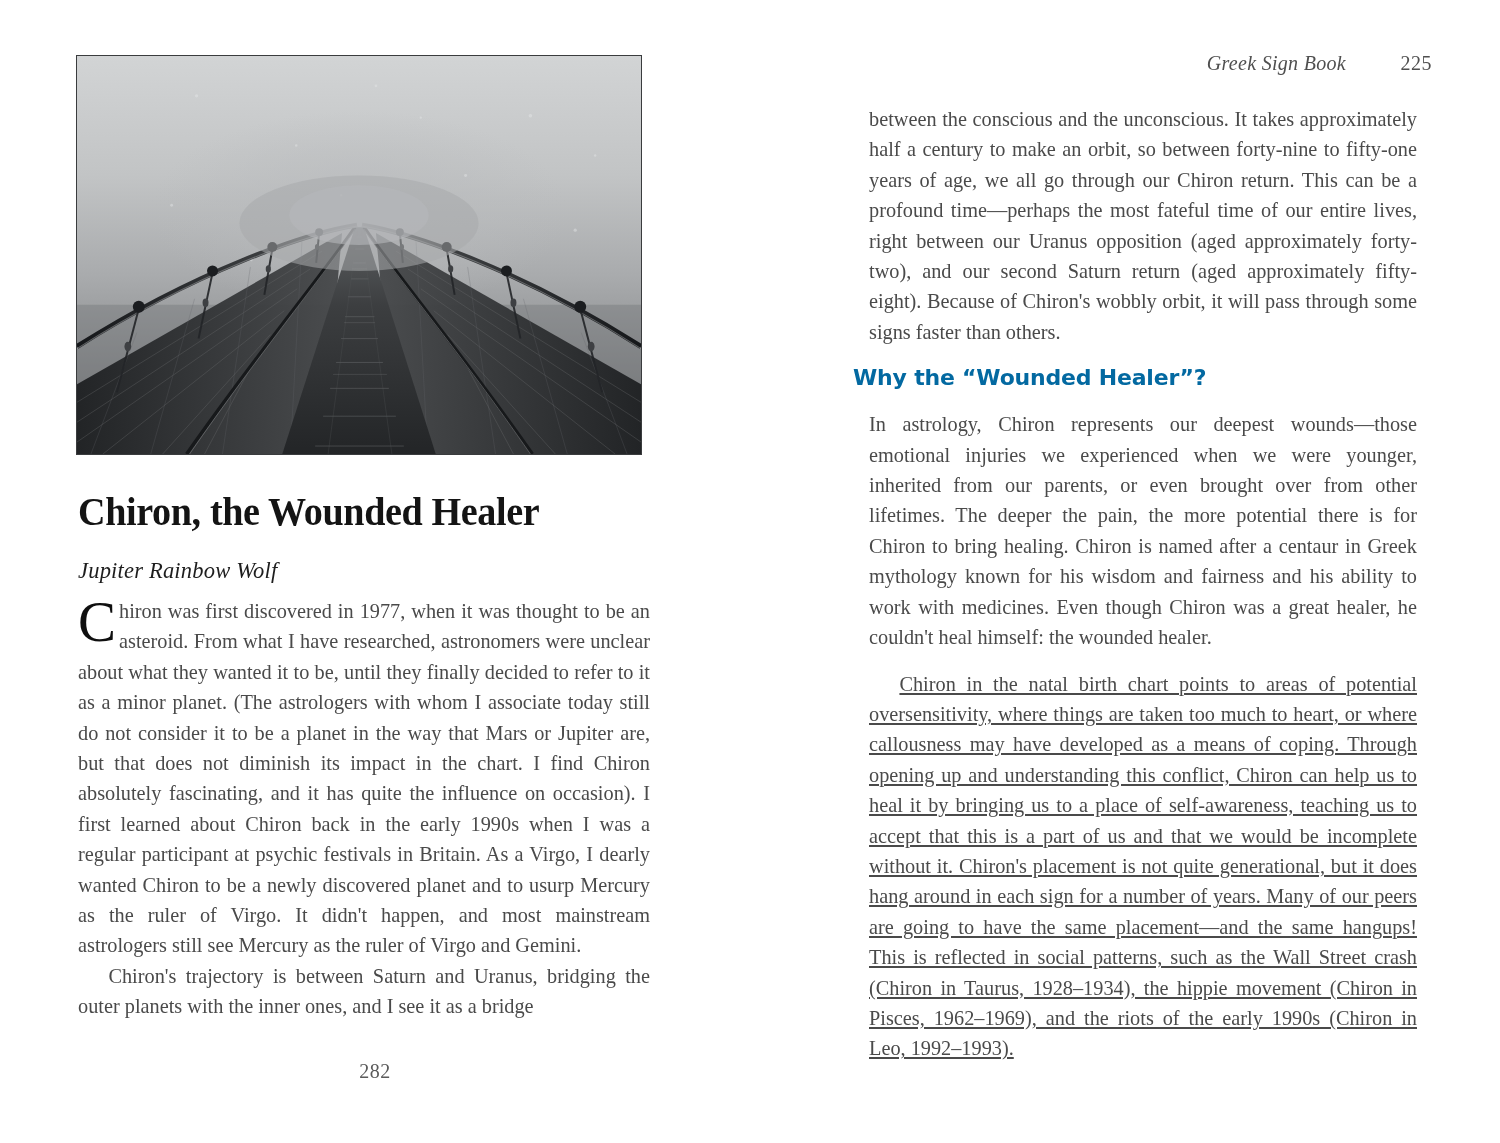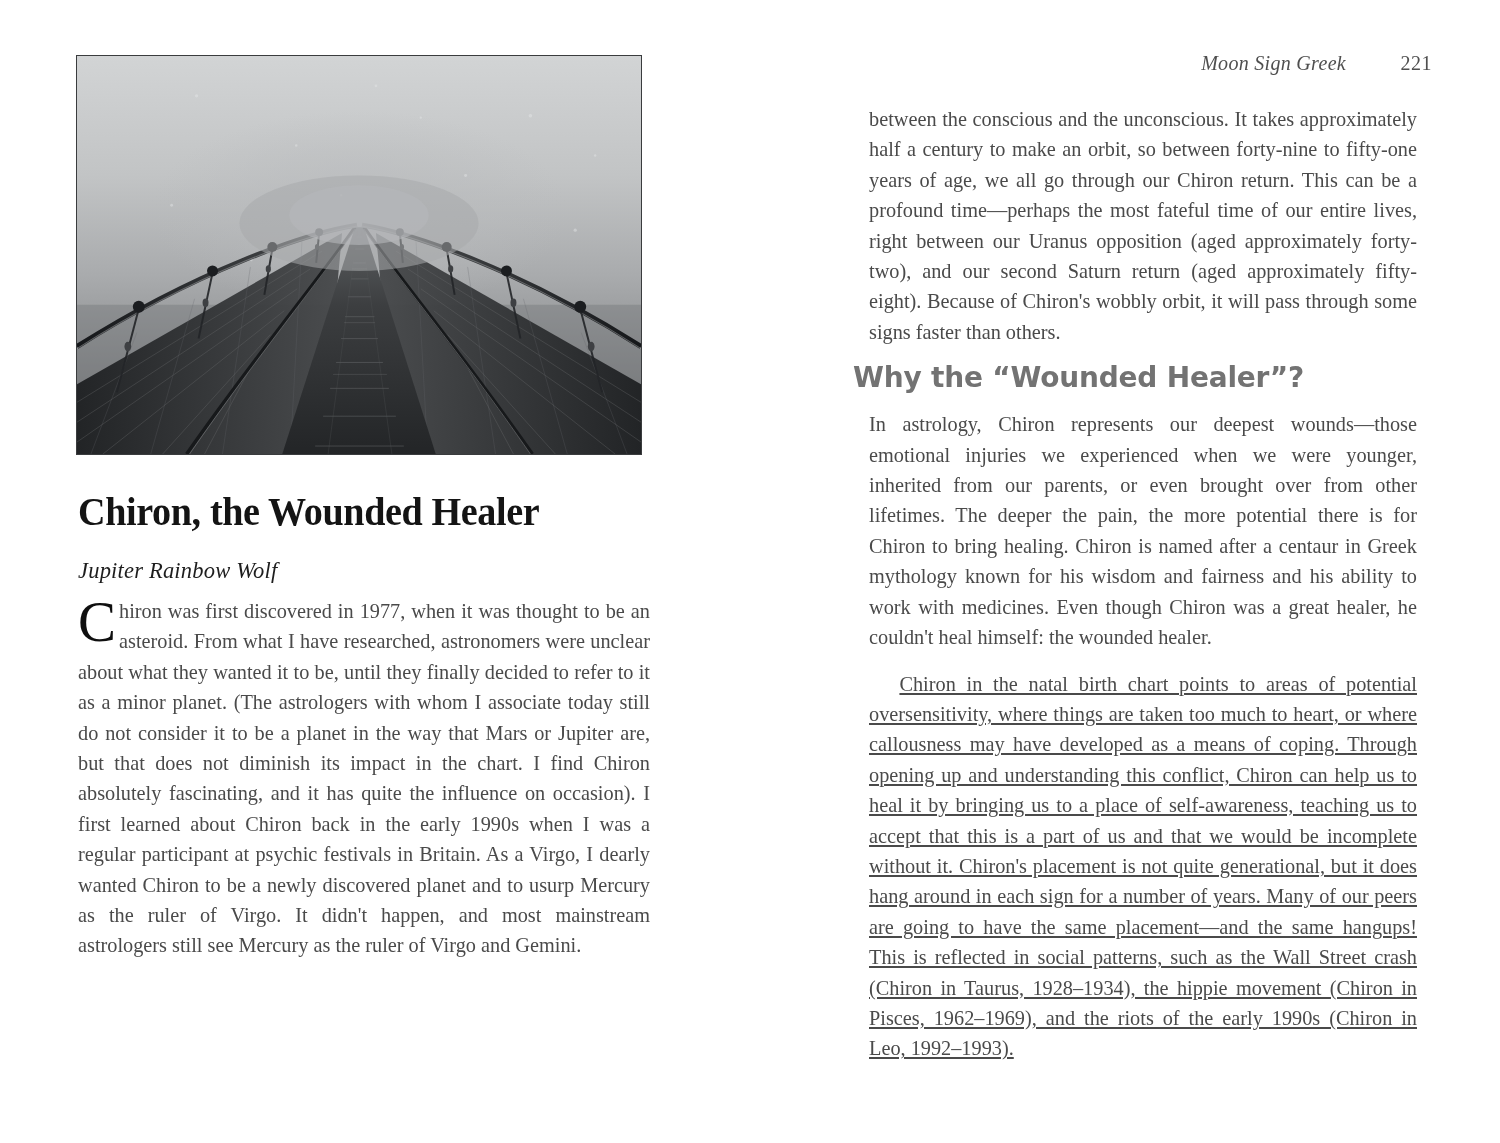--- a/index.html
+++ b/index.html
@@ -154,23 +154,23 @@
     text-justify: inter-word;
   }
 
   .col-right p { margin: 16px; }
   .col-right p.indent { text-indent: 1.5em; text-decoration: underline; }
 
   .subhead {
     margin: 16px 0 2px 0 !important;
     font-family: "DejaVu Sans", "Liberation Sans", sans-serif;
     font-weight: bold;
-    font-size: 28px;
+    font-size: 22px;
     line-height: 30px;
-    color: #737373;
+    color: #0369a1;
     text-align: left;
     letter-spacing: -0.2px;
   }
 </style>
 </head>
 <body>
 
 <div class="spread">
 
   <div class="page-left">
@@ -350,29 +350,31 @@
         <rect x="0" y="0" width="566" height="400" fill="none"></rect>
       </svg>
     </div>
 
     <div class="article-title">Chiron, the Wounded Healer</div>
 
     <div class="byline">Jupiter Rainbow Wolf</div>
 
     <div class="col-left">
       <p><span class="dropcap">C</span><span>hiron was first discovered in 1977, when it was thought to be an asteroid. From what I have researched, astronomers were unclear about what they wanted it to be, until they finally decided to refer to it as a minor planet. (The astrologers with whom I associate today still do not consider it to be a planet in the way that Mars or Jupiter are, but that does not diminish its impact in the chart. I find Chiron absolutely fascinating, and it has quite the influence on occasion). I first learned about Chiron back in the early 1990s when I was a regular participant at psychic festivals in Britain. As a Virgo, I dearly wanted Chiron to be a newly discovered planet and to usurp Mercury as the ruler of Virgo. It didn't happen, and most mainstream astrologers still see Mercury as the ruler of Virgo and Gemini.</span></p>
+      <p>Chiron's trajectory is between Saturn and Uranus, bridging the outer planets with the inner ones, and I see it as a bridge</p>
     </div>
 
+    <div class="folio-left">282</div>
   </div>
 
   <div class="page-right">
 
     <div class="running-head">
-      <span>Moon Sign Greek</span>
-      <span class="folio-num">221</span>
+      <span>Greek Sign Book</span>
+      <span class="folio-num">225</span>
     </div>
 
     <div class="col-right">
       <p>between the conscious and the unconscious. It takes approximately half a century to make an orbit, so between forty-nine to fifty-one years of age, we all go through our Chiron return. This can be a profound time—perhaps the most fateful time of our entire lives, right between our Uranus opposition (aged approximately forty-two), and our second Saturn return (aged approximately fifty-eight). Because of Chiron's wobbly orbit, it will pass through some signs faster than others.</p>
 
       <p class="subhead">Why the “Wounded Healer”?</p>
 
       <p>In astrology, Chiron represents our deepest wounds—those emotional injuries we experienced when we were younger, inherited from our parents, or even brought over from other lifetimes. The deeper the pain, the more potential there is for Chiron to bring healing. Chiron is named after a centaur in Greek mythology known for his wisdom and fairness and his ability to work with medicines. Even though Chiron was a great healer, he couldn't heal himself: the wounded healer.</p>
 
       <p class="indent">Chiron in the natal birth chart points to areas of potential oversensitivity, where things are taken too much to heart, or where callousness may have developed as a means of coping. Through opening up and understanding this conflict, Chiron can help us to heal it by bringing us to a place of self-awareness, teaching us to accept that this is a part of us and that we would be incomplete without it. Chiron's placement is not quite generational, but it does hang around in each sign for a number of years. Many of our peers are going to have the same placement—and the same hangups! This is reflected in social patterns, such as the Wall Street crash (Chiron in Taurus, 1928–1934), the hippie movement (Chiron in Pisces, 1962–1969), and the riots of the early 1990s (Chiron in Leo, 1992–1993).</p>

